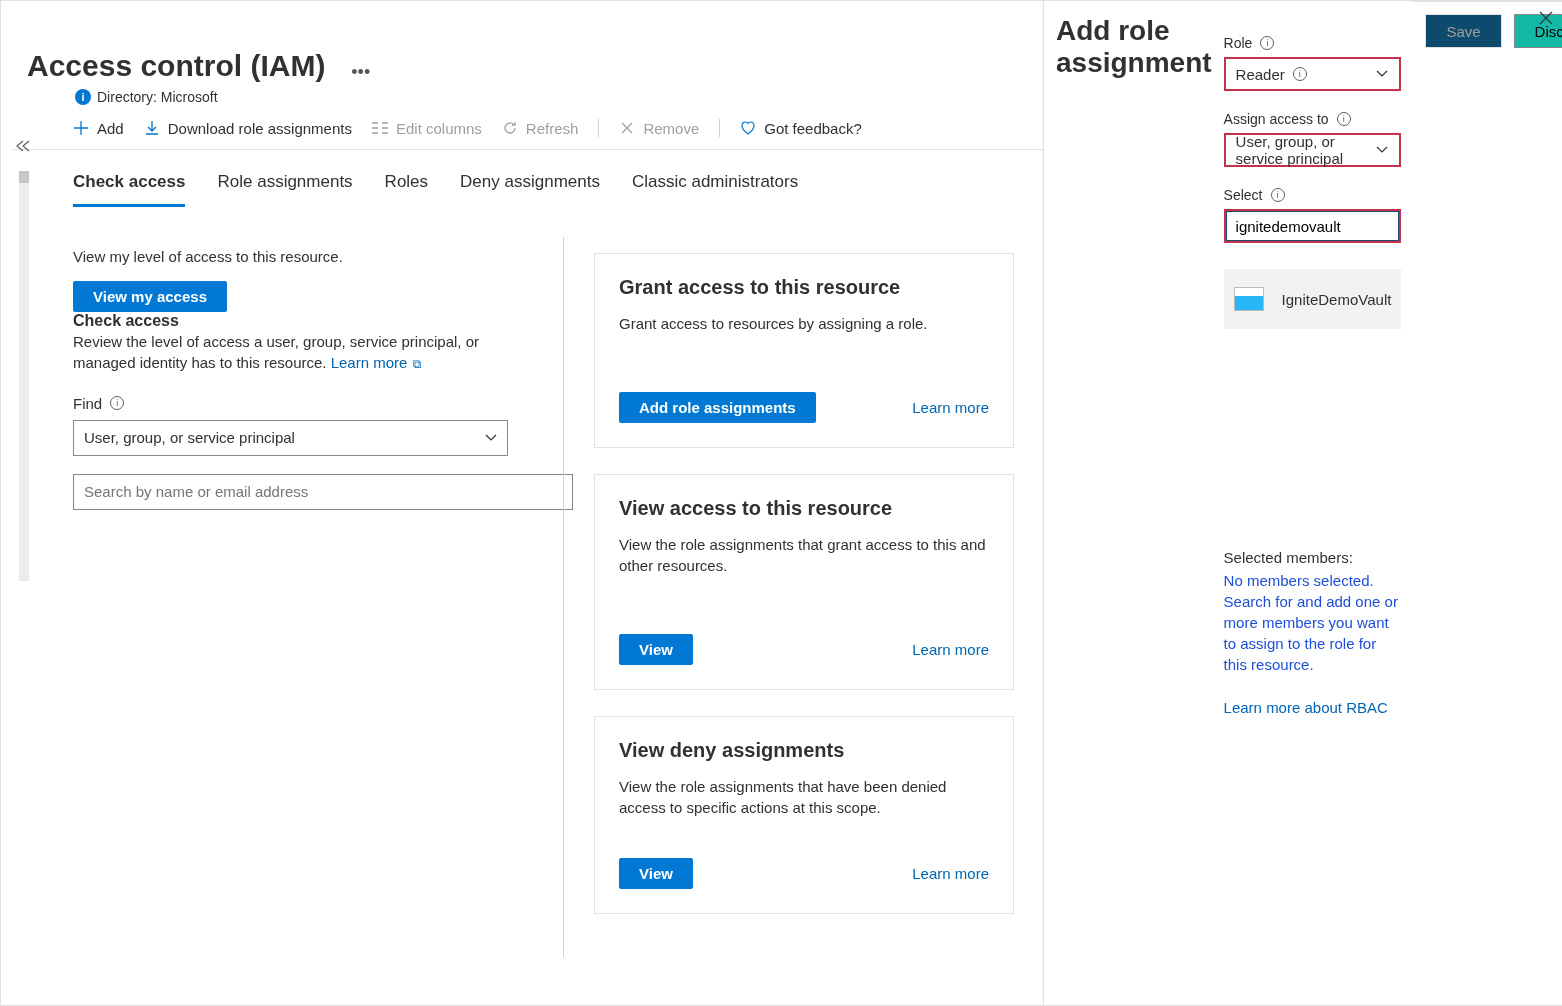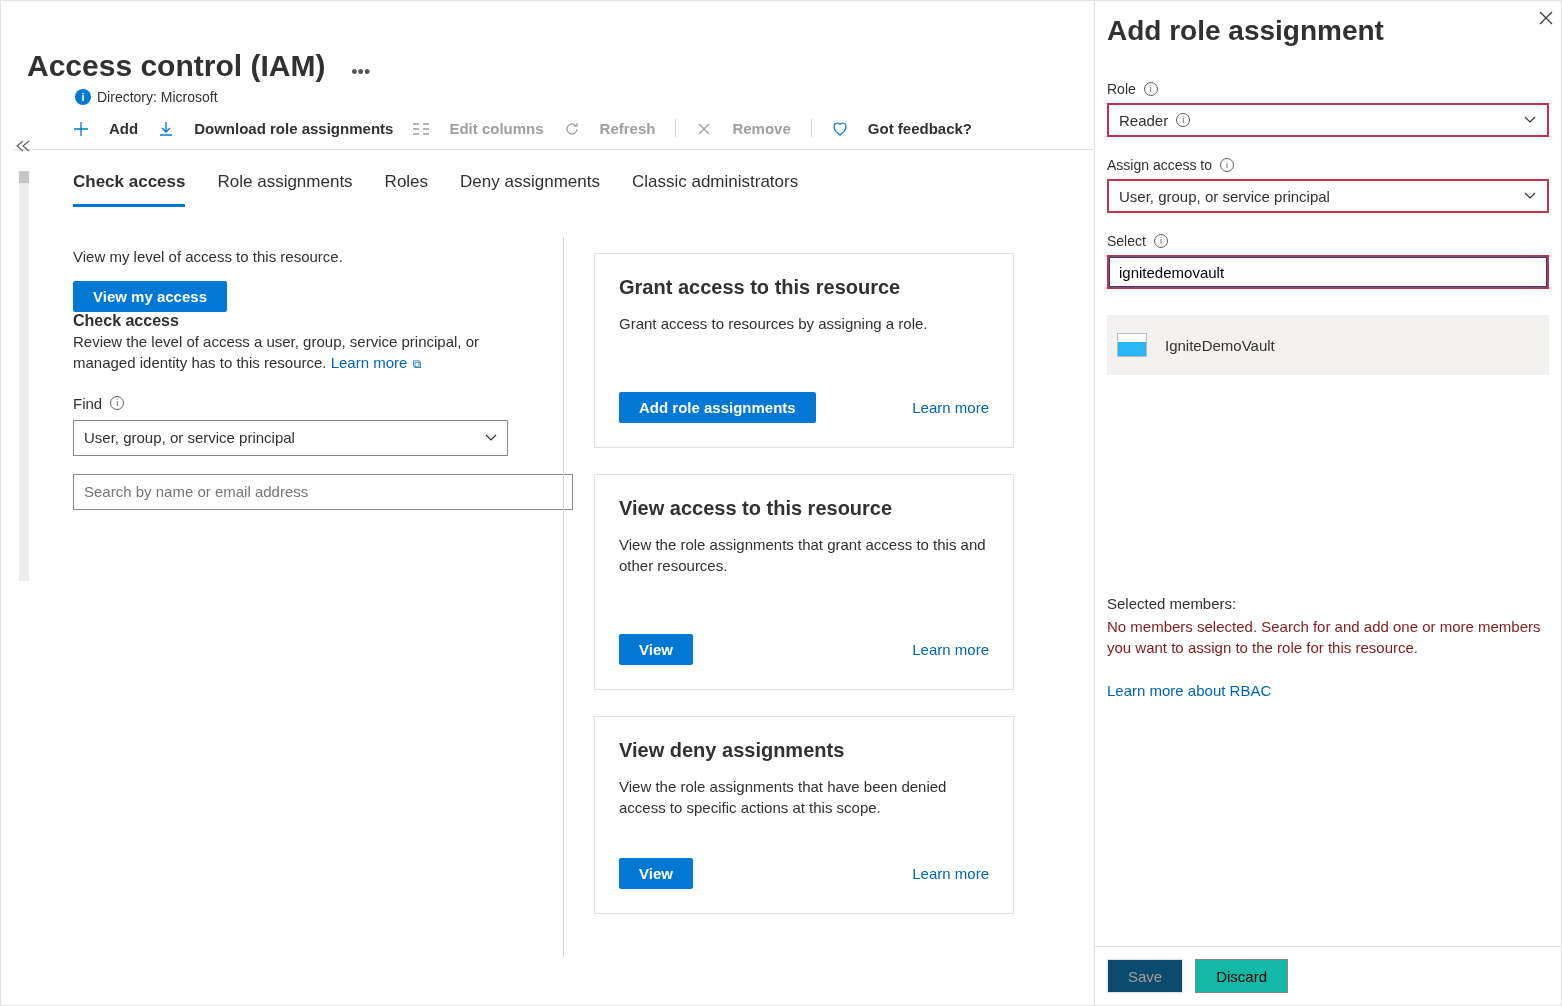--- a/index.html
+++ b/index.html
@@ -88,21 +88,21 @@
 }
 
 .toolbar {
   display: flex;
   align-items: center;
   gap: 20px;
   padding: 14px 0 12px 60px;
   border-bottom: 1px solid #e1e1e1;
   font-size: 15px;
 }
-.tb-item { display: flex; align-items: flex-end; gap: 20px; color: #323130; cursor: pointer; font-weight: bold; }
+.tb-item { display: flex; align-items: center; gap: 8px; color: #323130; cursor: pointer; }
 .tb-item.disabled { color: #a19f9d; cursor: default; }
 .tb-divider { width: 1px; height: 18px; background: #d0d0d0; }
 .tb-icon { display: inline-flex; align-items: center; justify-content: center; width: 16px; height: 16px; }
 .blue { color: #0078d4; }
 .grey { color: #a19f9d; }
 
 .tabs {
   display: flex;
   gap: 32px;
   padding: 22px 0 0 60px;
@@ -218,26 +218,26 @@
 }
 .card-actions .btn-primary { margin: 0; }
 .card .trailing-link { font-size: 15px; }
 
 
 .panel {
   position: absolute;
   top: 1px;
   right: 1px;
   bottom: 1px;
-  width: 467px;
+  width: 518px;
   background: #fff;
   border-left: 1px solid #e1e1e1;
   box-shadow: -1px 0 0 rgba(0,0,0,0.02);
   display: flex;
-  flex-direction: column;
+  flex-direction: row;
 }
 .panel-close {
   position: absolute;
   right: 6px;
   top: 8px;
   cursor: pointer;
   color: #333;
 }
 .panel-title {
   font-size: 28px;
@@ -294,21 +294,21 @@
 }
 .result-thumb {
   width: 30px; height: 24px;
   background: linear-gradient(180deg,#fff 0 35%, #29b6f6 35% 100%);
   border: 1px solid #bbb;
 }
 .result-label { font-size: 15px; }
 
 .selected-block { margin-top: 220px; font-size: 15px; }
 .selected-block .hdr { margin-bottom: 4px; }
-.selected-block .desc { color: #7f1d1d; line-height: 1.4; }
+.selected-block .desc { color: #1d4ed8; line-height: 1.4; }
 .selected-block .rbac-link { display: inline-block; margin-top: 24px; }
 
 .panel-footer {
   border-top: 1px solid #e1e1e1;
   padding: 12px 12px;
   display: flex;
   gap: 12px;
   background: #fff;
 }
 .footer-btn {

